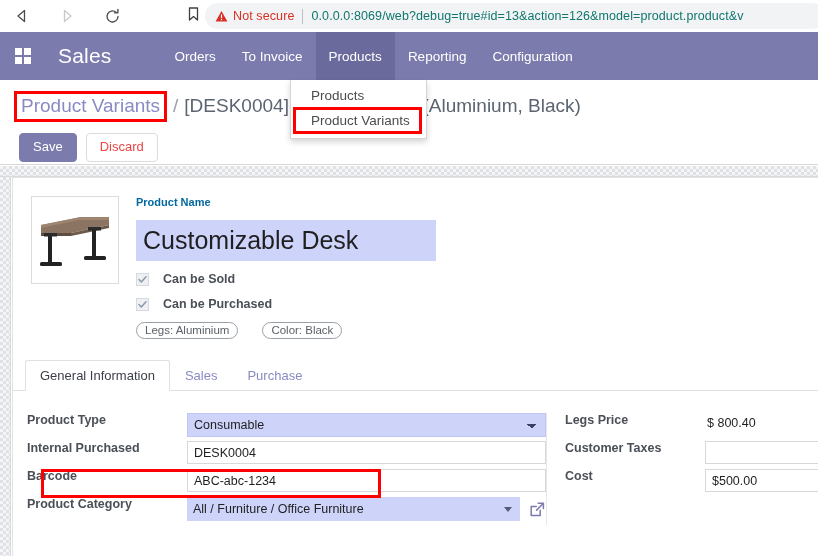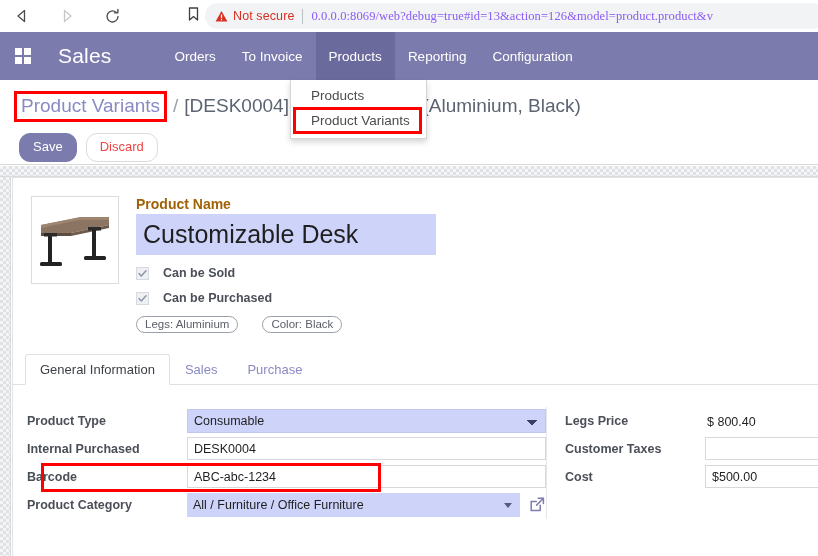--- a/index.html
+++ b/index.html
@@ -26,23 +26,22 @@
     position: absolute; left: 205px; top: 3px; width: 620px; height: 26px;
     background: #f1f3f4; border-radius: 13px; display: flex; align-items: center;
     padding-left: 10px; overflow: hidden;
   }
   .warn-icon { margin-right: 5px; display:flex; align-items:center; }
   .not-secure {
     color: #d93025; font-size: 12.5px; white-space: nowrap; letter-spacing: .1px;
   }
   .omni-sep { width:1px; height:15px; background:#bdc1c6; margin: 0 8px; flex: none; }
   .url-text {
-    font-size: 12.5px; color: #8b5cf6; white-space: nowrap;
+    font-size: 12.5px; color: #0f766e; white-space: nowrap;
     letter-spacing: .1px;
-    font-family: Liberation Serif, serif;
   }
 
   
   .odoo-navbar {
     position: absolute; top: 32px; left: 0; width: 818px; height: 48px;
     background: #7c7bad; display: flex; align-items: stretch;
   }
   .apps-icon {
     width: 46px; display: flex; align-items: center; justify-content: center;
     cursor: pointer;
@@ -85,21 +84,21 @@
     position: absolute; top: 11px; left: 14px; display: flex; align-items: baseline;
     font-size: 19px; white-space: nowrap;
   }
   .bc-active {
     color: #8a8ac4; border: 3px solid #ff0000; padding: 1px 4px 2px 4px;
   }
   .bc-sep { color: #9aa0ab; margin: 0 6px; }
   .bc-current { color: #5c6472; }
   .btn-row { position: absolute; top: 53px; left: 19px; display: flex; gap: 9px; }
   .btn {
-    font-size: 13px; padding: 5px 13px 6px 13px; border-radius: 11px; cursor: pointer;
+    font-size: 13px; padding: 5px 13px 6px 13px; border-radius: 4px; cursor: pointer;
     line-height: 1.2;
   }
   .btn-save { background: #7c7bad; color: #fff; border: 1px solid #7c7bad; }
   .btn-discard { background: #fff; color: #ef4444; border: 1px solid #dcdcdc; }
 
   
   .hatch-band {
     position: absolute; top: 166px; left: 0; width: 818px; height: 11px;
     background-image:
       linear-gradient(45deg, #e0e1e4 25%, transparent 25%, transparent 75%, #e0e1e4 75%),
@@ -124,21 +123,21 @@
     background: #fff; border-left: 1px solid #e3e3e3; border-top: 1px solid #e3e3e3;
     padding: 10px 0 0 0;
   }
   .header-row { display: flex; padding: 8px 0 0 18px; }
   .product-photo {
     width: 88px; height: 88px; border: 1px solid #dcdcdc; background: #fff;
     display: flex; align-items: center; justify-content: center; flex: none;
   }
   .hdr-fields { margin-left: 17px; }
   .field-label-strong {
-    font-size: 14px; color: #a16207; font-weight: bold; margin-bottom: 2px;
+    font-size: 11px; color: #0369a1; font-weight: bold; margin-bottom: 12px;
   }
   .name-input {
     width: 300px; height: 41px; background: #ced3fa; border: none;
     font-size: 25px; color: #1f1f1f; padding: 0 7px;
     font-family: "Liberation Sans", sans-serif;
   }
   .check-row { display: flex; align-items: center; margin-top: 11px; }
   .odoo-check {
     width: 13px; height: 13px; background: #eef0f3; border: 1px solid #d6d9de;
     display: flex; align-items: center; justify-content: center; flex: none;
@@ -165,21 +164,21 @@
   }
   .tab.active {
     color: #3b3f46; background: #fff; border: 1px solid #dfe0e3; border-bottom-color: #fff;
     border-radius: 3px 3px 0 0;
   }
 
   
   .cols { display: flex; padding-top: 22px; }
   .col-left { width: 533px; padding-left: 14px; flex: none; }
   .col-right { width: 260px; padding-left: 18px; border-left: 1px solid #e6e7ea; flex: none; }
-  .frow { display: flex; align-items: center; height: 27px; margin-bottom: 1px; position: relative; }
+  .frow { display: flex; align-items: flex-start; height: 27px; margin-bottom: 1px; position: relative; }
   .flabel {
     font-size: 12.5px; font-weight: bold; color: #4b4f58; flex: none;
   }
   .col-left .flabel { width: 160px; }
   .col-right .flabel { width: 140px; }
   .fctl { flex: 1 1 auto; }
 
   .inp {
     width: 100%; height: 23px; border: 1px solid #d6d8dc; background: #fff;
     font-size: 12.5px; color: #1f1f1f; padding: 0 6px;

